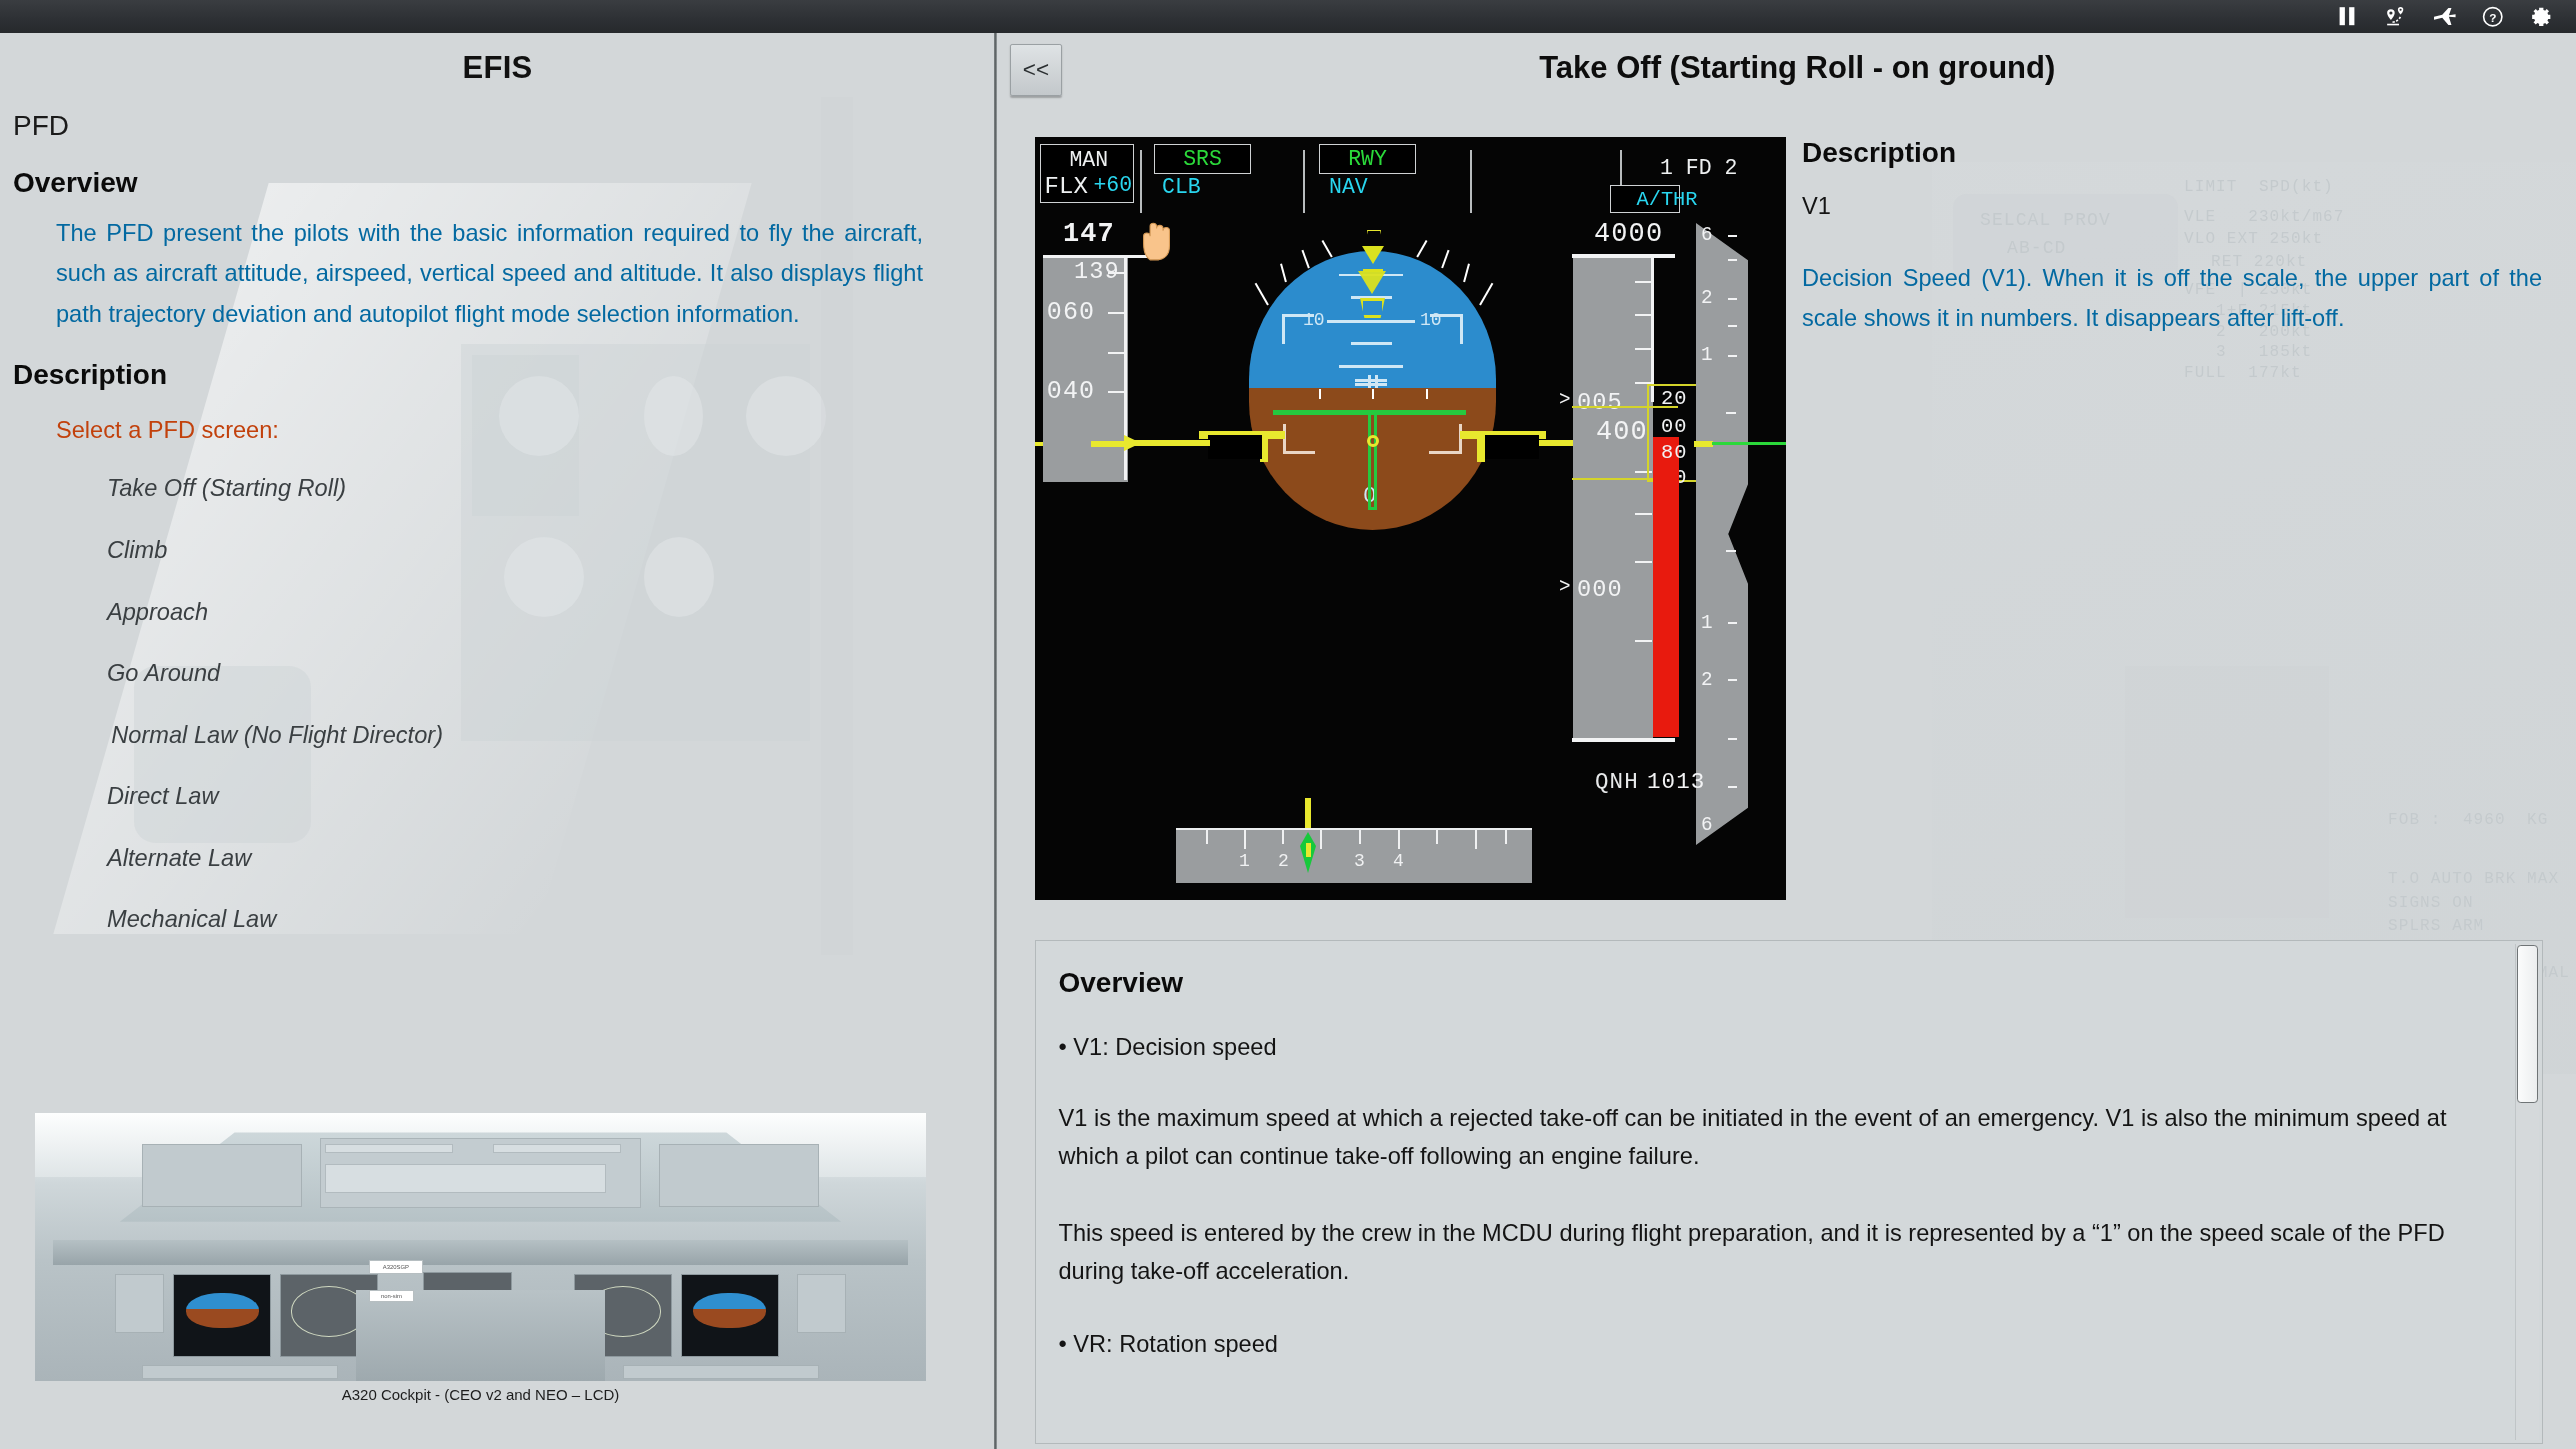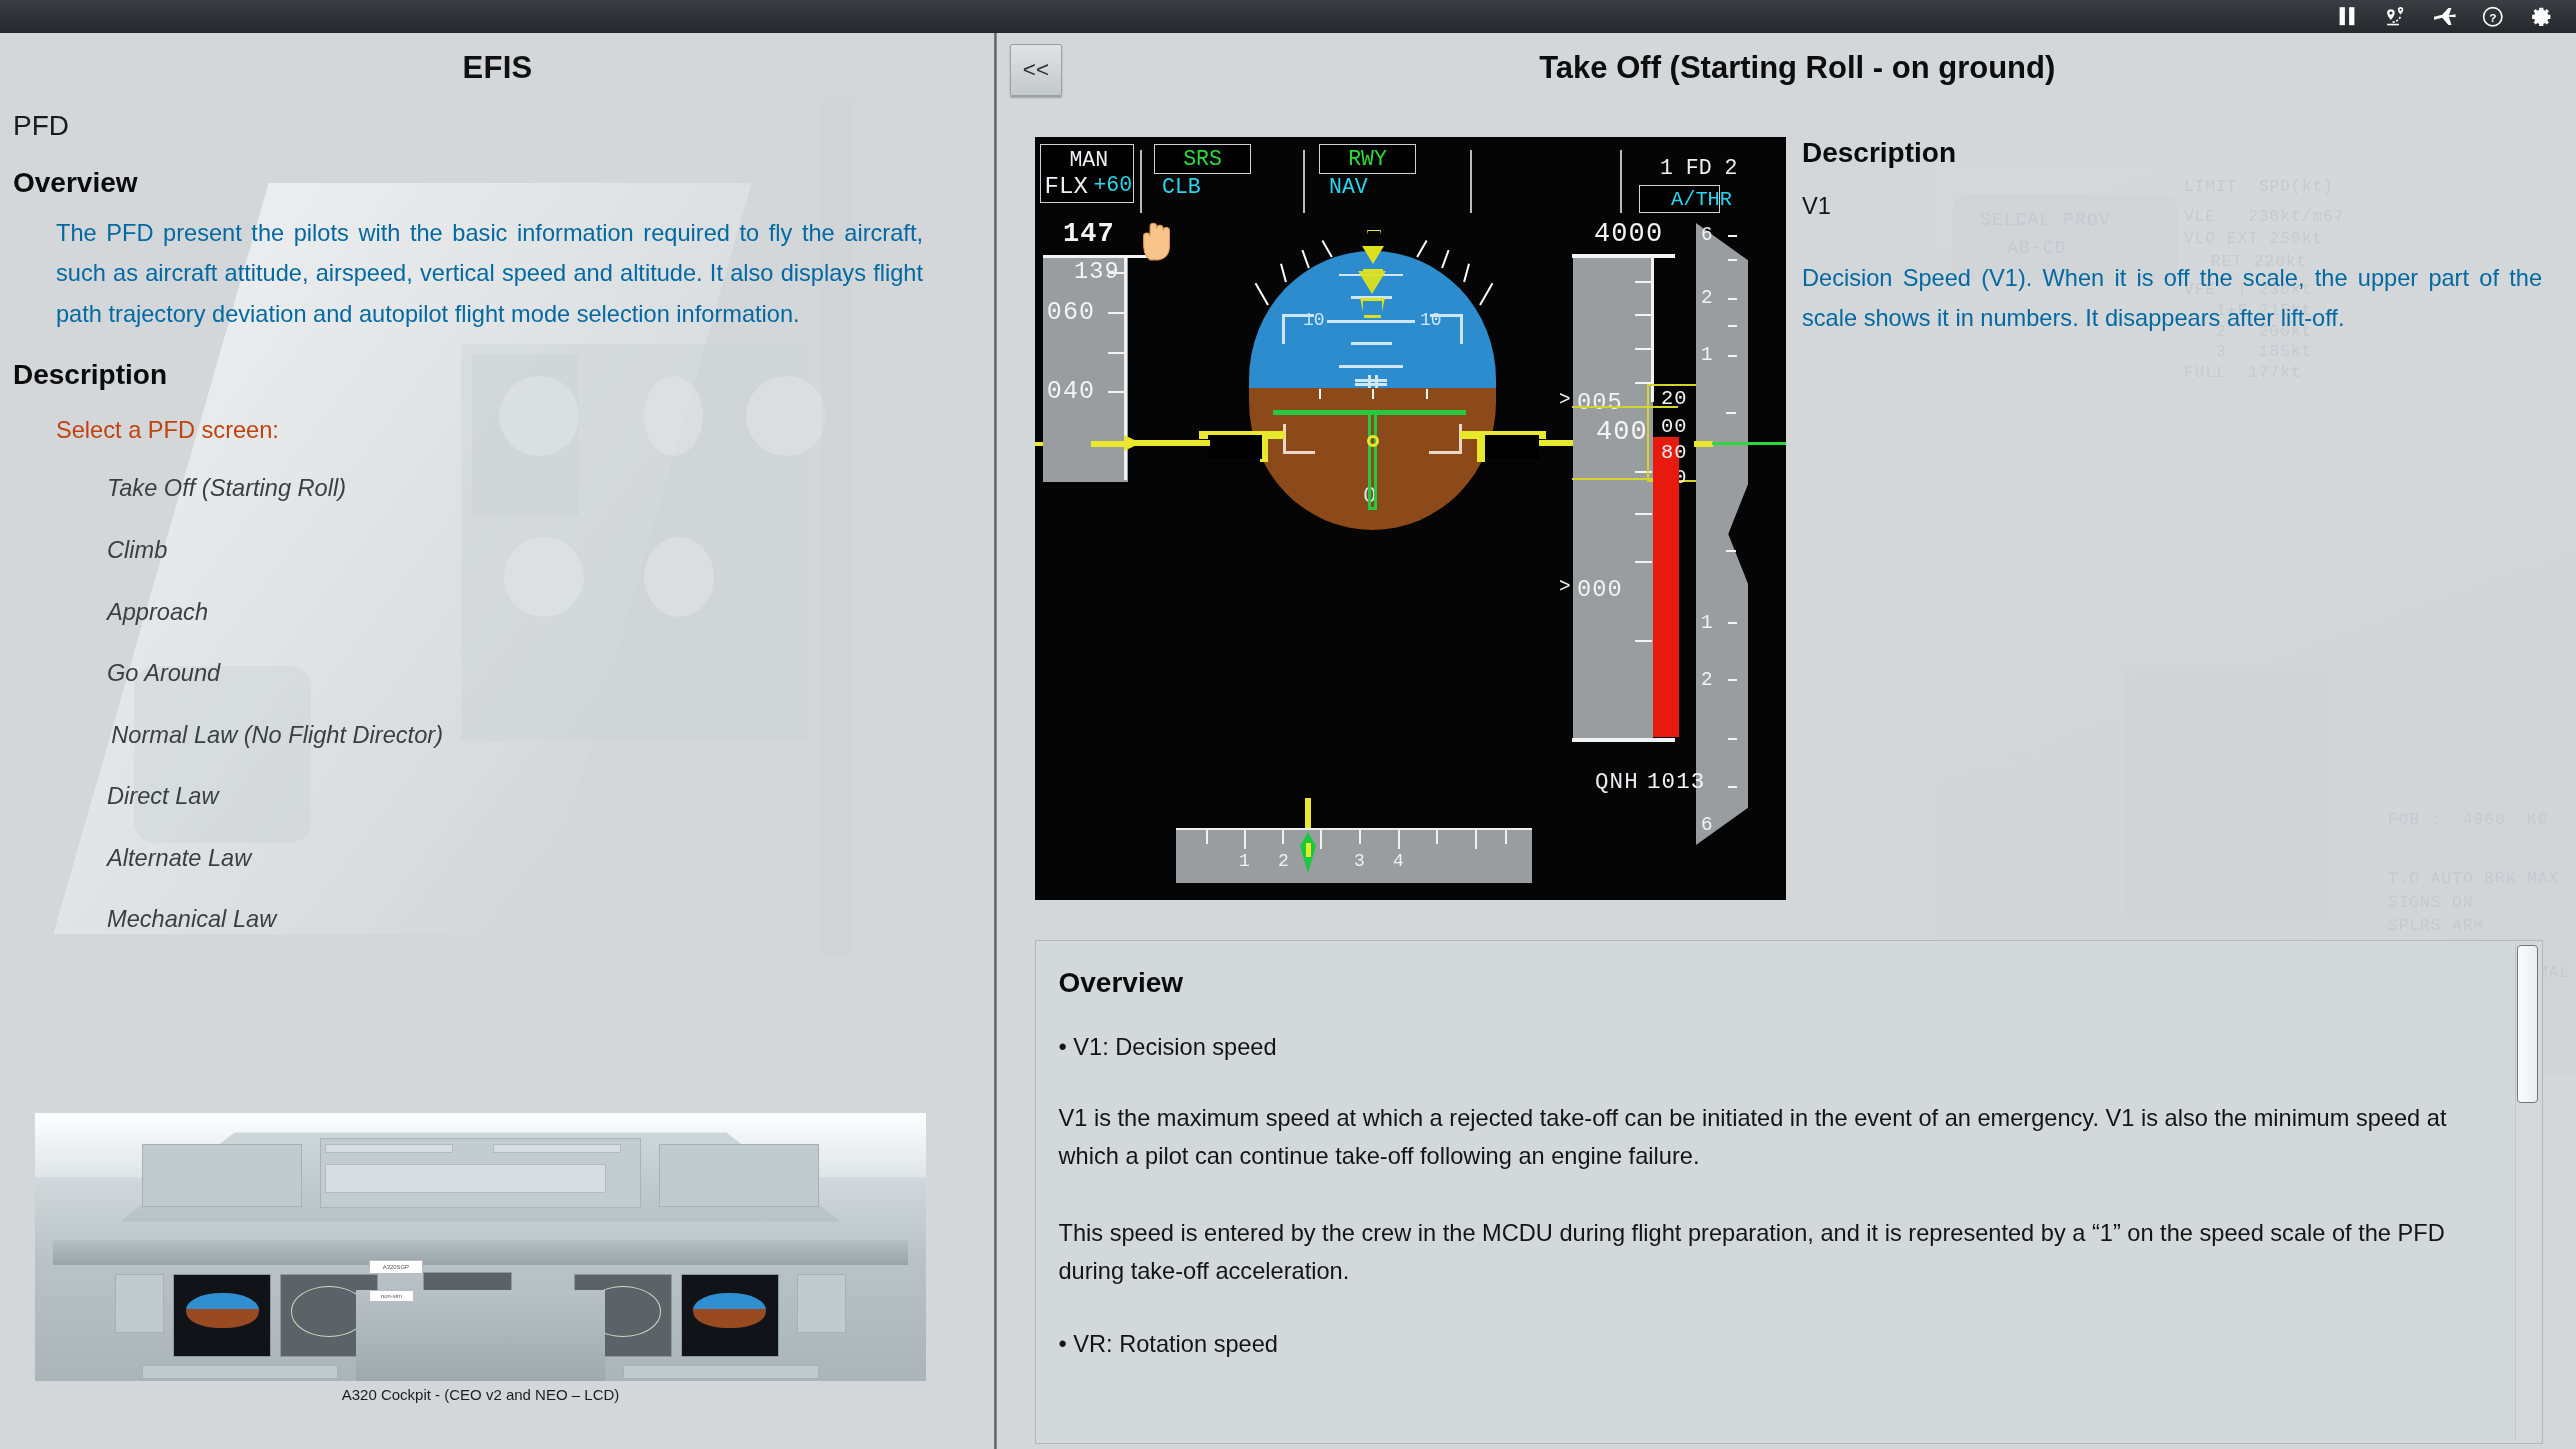--- a/index.html
+++ b/index.html
@@ -361,21 +361,21 @@
           <span class="c-green" style="font-size:21.5px;">SRS</span>
         </div>
         <div class="fma-txt c-cyan" style="left:127px;top:35px;font-size:21.5px;">CLB</div>
 
         <div class="fma-box" style="left:284px;top:2.1px;width:97px;height:30px;">
           <span class="c-green" style="font-size:21.5px;">RWY</span>
         </div>
         <div class="fma-txt c-cyan" style="left:294px;top:35px;font-size:21.5px;">NAV</div>
 
         <div class="fma-txt c-white" style="left:601px;top:16px;font-size:21.5px;margin-left:24px;">1 FD 2</div>
-        <div class="fma-box" style="left:604px;top:43px;width:81px;height:28px;padding-left:44px;">
+        <div class="fma-box" style="left:575px;top:43px;width:70px;height:28px;padding-left:44px;">
           <span class="c-cyan" style="font-size:20.4px;">A/THR</span>
         </div>
       </div>
 
       <div>
         <div class="tape-num c-mag" style="left:28px;top:82px;font-size:27px;font-weight:bold;">147</div>
         <div class="tape" style="left:7.5px;top:120px;width:85px;height:225px;"></div>
         <div class="tape-edge" style="left:7.5px;top:118px;width:105px;height:3.2px;"></div>
         <div class="tape-edge" style="left:89px;top:120px;width:2.7px;height:223px;"></div>
         <div class="tape-num c-cyan" style="left:39px;top:121px;font-size:23.6px;">139</div>

